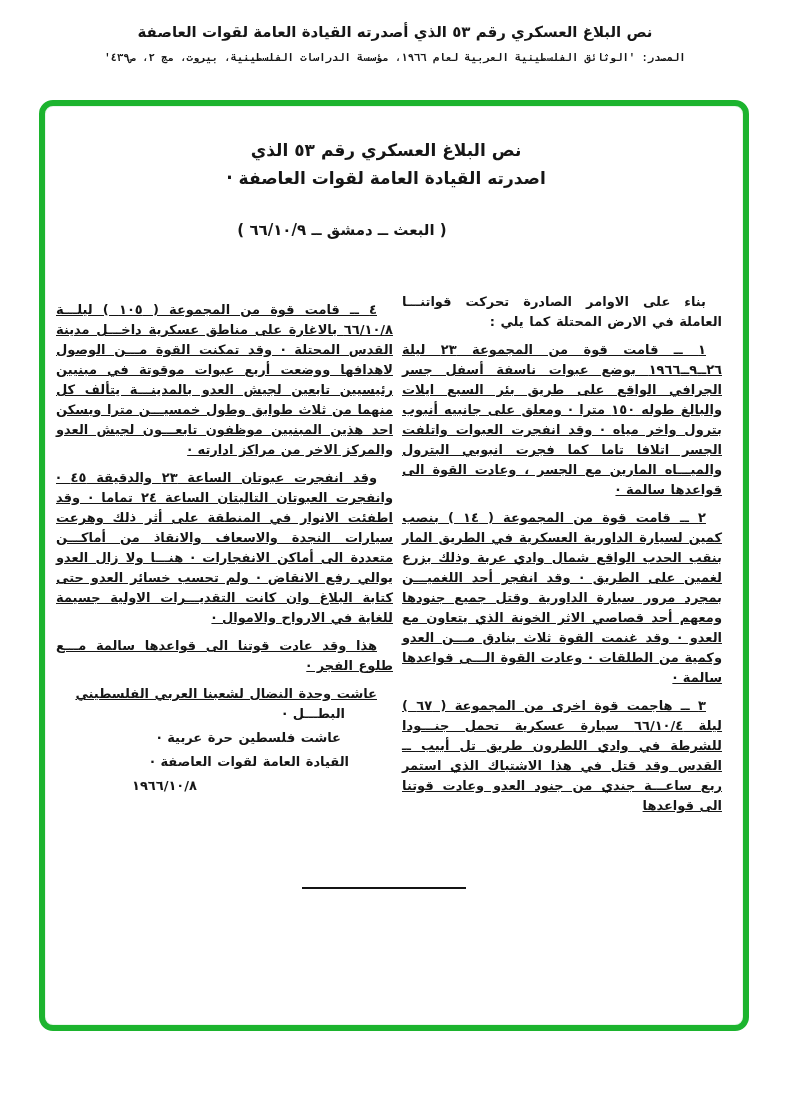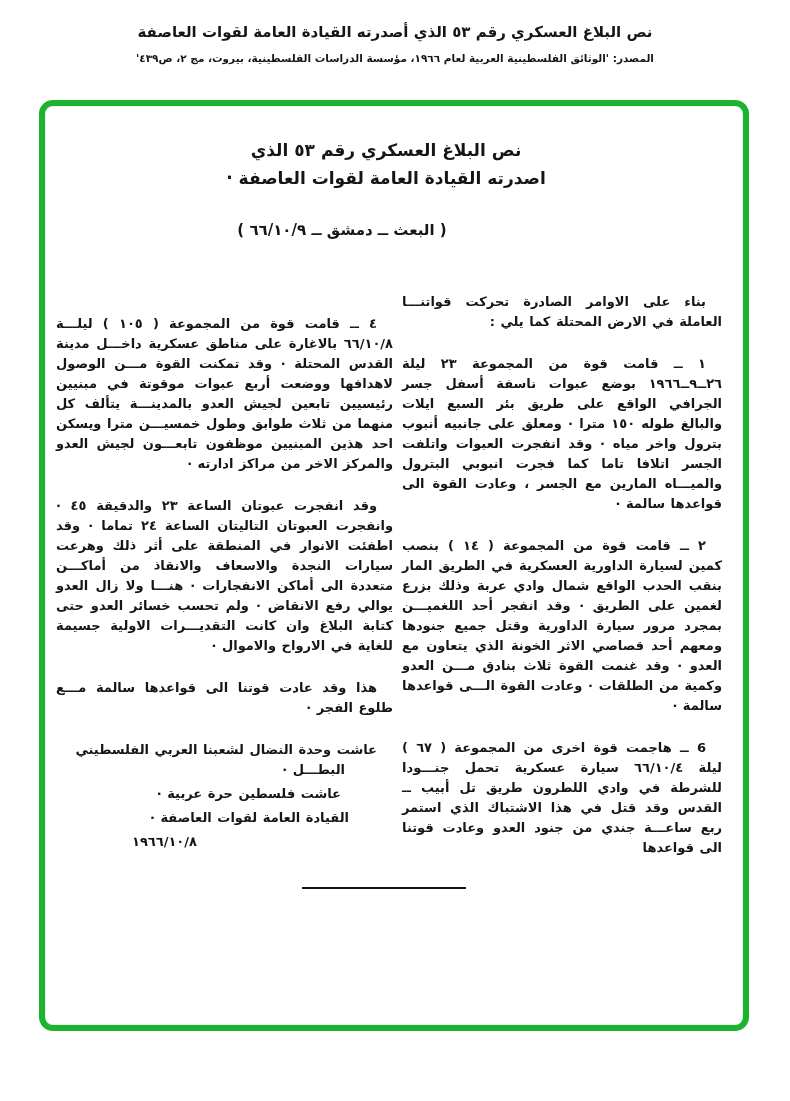--- a/index.html
+++ b/index.html
@@ -11,21 +11,21 @@
     font-family: "DejaVu Sans", sans-serif;
     color: #161616;
     direction: rtl;
     overflow: hidden;
   }
   .page { position: relative; width: 790px; height: 1101px; background: #ffffff; }
 
   
   .page-header { position: absolute; top: 22px; left: 0; width: 790px; text-align: center; }
   .ph-title  { font-size: 15px; font-weight: 700; line-height: 20px; letter-spacing: 0.2px; }
-  .ph-source { font-size: 10.5px; font-weight: 700; line-height: 14px; margin-top: 9px; }
+  .ph-source { font-size: 10.5px; font-weight: 700; line-height: 14px; margin-top: 9px; font-family: Liberation Mono, monospace; }
 
   
   .frame {
     position: absolute;
     left: 39px; top: 100px;
     width: 698px; height: 919px;
     border: 6px solid #1cb42e;
     border-radius: 14px;
     background: #ffffff;
     box-shadow: inset 0 0 0 1px #e9f7ea;
@@ -55,21 +55,21 @@
 
   .para {
     margin: 0;
     font-size: 13px;
     font-weight: 700;
     line-height: 20px;
     text-align: justify;
     word-spacing: 1px;
   }
   .indent  { text-indent: 16px; }
-  .gap     { margin-top: 22px; }
+  .gap     { margin-top: 8px; text-decoration: underline; }
   .gap-sm  { margin-top: 4px; }
   .pr-48   { text-align: right; padding-right: 48px; }
   .pr-52   { text-align: right; padding-right: 52px; }
   .pr-44   { text-align: right; padding-right: 44px; }
   .pr-196  { text-align: right; padding-right: 196px; }
 
   .divider {
     position: absolute;
     top: 781px; left: 257px;
     width: 164px; height: 2px;
@@ -96,21 +96,21 @@
     <div class="doc-date">
       <div>( البعث ــ دمشق ــ ٦٦/١٠/٩ )</div>
     </div>
 
     <div class="columns">
 
       <div class="col-first">
         <p class="para indent">بناء على الاوامر الصادرة تحركت قواتنـــا العاملة في الارض المحتلة كما يلي :</p>
         <p class="para indent gap">١ ــ قامت قوة من المجموعة ٢٣ ليلة ⁦٢٦ــ٩ــ١٩٦٦⁩ بوضع عبوات ناسفة أسفل جسر الجرافي الواقع على طريق بئر السبع ايلات والبالغ طوله ١٥٠ مترا · ومعلق على جانبيه أنبوب بترول واخر مياه · وقد انفجرت العبوات واتلفت الجسر اتلافا تاما كما فجرت انبوبي البترول والميـــاه المارين مع الجسر ، وعادت القوة الى قواعدها سالمة ·</p>
         <p class="para indent gap">٢ ــ قامت قوة من المجموعة ( ١٤ ) بنصب كمين لسيارة الداورية العسكرية في الطريق المار بنقب الحدب الواقع شمال وادي عربة وذلك بزرع لغمين على الطريق · وقد انفجر أحد اللغميـــن بمجرد مرور سيارة الداورية وقتل جميع جنودها ومعهم أحد قصاصي الاثر الخونة الذي يتعاون مع العدو · وقد غنمت القوة ثلاث بنادق مـــن العدو وكمية من الطلقات · وعادت القوة الـــى قواعدها سالمة ·</p>
-        <p class="para indent gap">6 ــ هاجمت قوة اخرى من المجموعة ( ٦٧ ) ليلة ٦٦/١٠/٤ سيارة عسكرية تحمل جنـــودا للشرطة في وادي اللطرون طريق تل أبيب ــ القدس وقد قتل في هذا الاشتباك الذي استمر ربع ساعـــة جندي من جنود العدو وعادت قوتنا الى قواعدها</p>
+        <p class="para indent gap">٣ ــ هاجمت قوة اخرى من المجموعة ( ٦٧ ) ليلة ٦٦/١٠/٤ سيارة عسكرية تحمل جنـــودا للشرطة في وادي اللطرون طريق تل أبيب ــ القدس وقد قتل في هذا الاشتباك الذي استمر ربع ساعـــة جندي من جنود العدو وعادت قوتنا الى قواعدها</p>
       </div>
 
       <div class="col-second">
         <p class="para indent gap">٤ ــ قامت قوة من المجموعة ( ١٠٥ ) ليلـــة ٦٦/١٠/٨ بالاغارة على مناطق عسكرية داخـــل مدينة القدس المحتلة · وقد تمكنت القوة مـــن الوصول لاهدافها ووضعت أربع عبوات موقوتة في مبنيين رئيسيين تابعين لجيش العدو بالمدينـــة يتألف كل منهما من ثلاث طوابق وطول خمسيـــن مترا ويسكن احد هذين المبنيين موظفون تابعـــون لجيش العدو والمركز الاخر من مراكز ادارته ·</p>
         <p class="para indent gap">وقد انفجرت عبوتان الساعة ٢٣ والدقيقة ٤٥ · وانفجرت العبوتان التاليتان الساعة ٢٤ تماما · وقد اطفئت الانوار في المنطقة على أثر ذلك وهرعت سيارات النجدة والاسعاف والانقاذ من أماكـــن متعددة الى أماكن الانفجارات · هنـــا ولا زال العدو يوالي رفع الانقاض · ولم تحسب خسائر العدو حتى كتابة البلاغ وان كانت التقديـــرات الاولية جسيمة للغاية في الارواح والاموال ·</p>
         <p class="para indent gap">هذا وقد عادت قوتنا الى قواعدها سالمة مـــع طلوع الفجر ·</p>
         <p class="para indent gap">عاشت وحدة النضال لشعبنا العربي الفلسطيني</p>
         <p class="para pr-48">البطـــل ·</p>
         <p class="para pr-52 gap-sm">عاشت فلسطين حرة عربية ·</p>
         <p class="para pr-44 gap-sm">القيادة العامة لقوات العاصفة ·</p>

